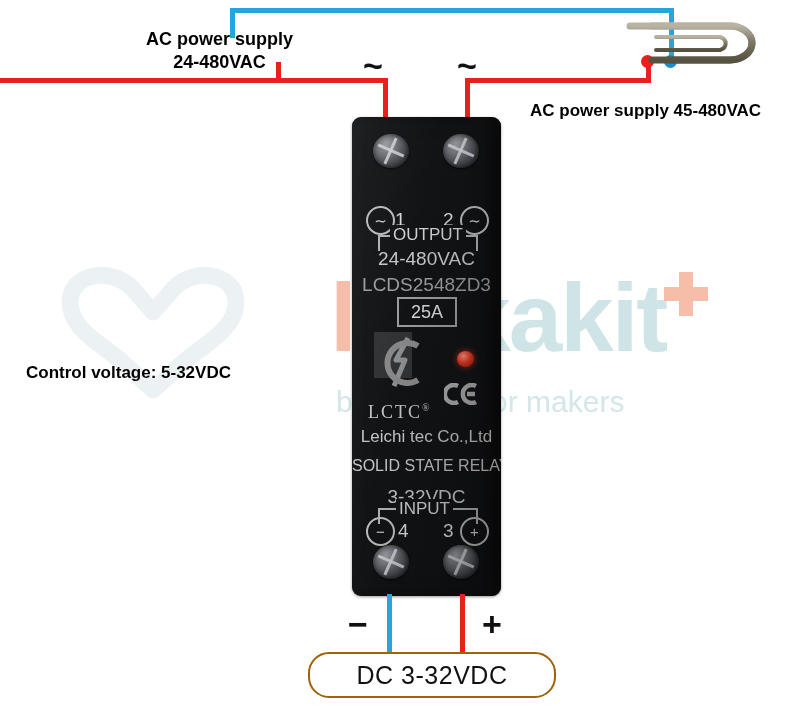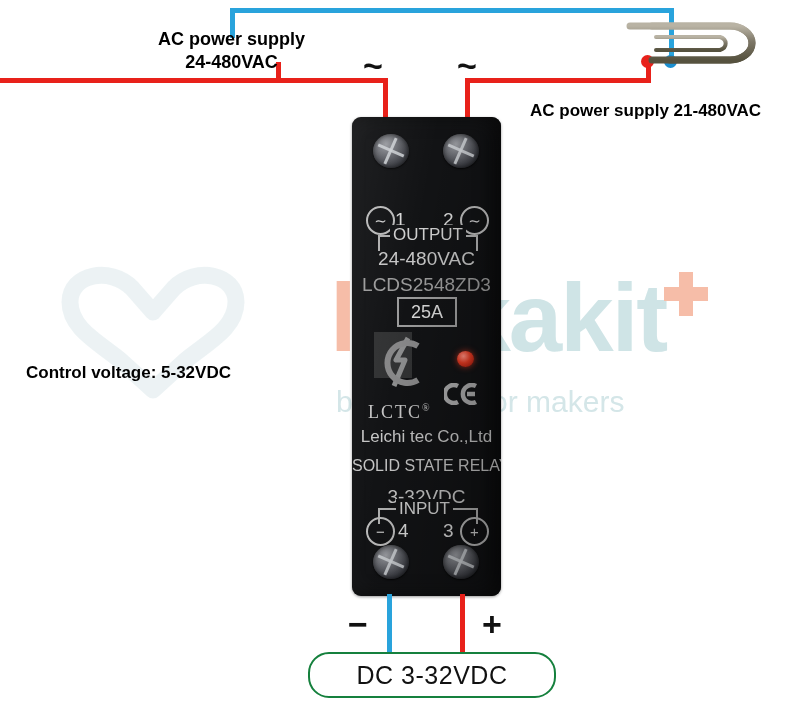--- a/index.html
+++ b/index.html
@@ -73,21 +73,21 @@
   .dot.red  { background: #e8211a; }
 
   
   .lbl {
     position: absolute;
     color: #000;
     font-weight: bold;
     white-space: nowrap;
   }
   #lbl-ac-left {
-    left: 158px; top: 28px;
+    left: 146px; top: 28px;
     font-size: 18px;
     line-height: 23px;
     text-align: center;
   }
   #lbl-ac-right {
     left: 530px; top: 101px;
     font-size: 17px;
   }
   #lbl-voltages {
     left: 26px; top: 360px;
@@ -109,21 +109,21 @@
     line-height: 1;
   }
 
   
   #dc-box {
     position: absolute;
     left: 308px;
     top: 652px;
     width: 244px;
     height: 42px;
-    border: 2px solid #15803d;
+    border: 2px solid #a16207;
     border-radius: 21px;
     background: #fff;
     display: flex;
     align-items: center;
     justify-content: center;
     font-size: 25px;
     color: #111;
     letter-spacing: .5px;
   }
 
@@ -285,21 +285,21 @@
     <path d="M60 22 L120 22 A11 8 0 0 1 120 38 L60 38" stroke="url(#metal)" stroke-width="0" fill="none"></path>
     <path d="M40 6 L118 6 A22 17 0 0 1 118 40 L40 40" stroke="url(#metal)" stroke-width="7" fill="none" stroke-linecap="round"></path>
     <path d="M44 17 L108 17 A9 7 0 0 1 108 30 L44 30" stroke="url(#metal)" stroke-width="4" fill="none" stroke-linecap="round"></path>
   </svg>
 
   <div class="lbl" id="lbl-ac-left">
     <div>AC power supply</div>
     <div>24-480VAC</div>
   </div>
 
-  <div class="lbl" id="lbl-ac-right">AC power supply 21-480VAC</div>
+  <div class="lbl" id="lbl-ac-right">AC power supply 45-480VAC</div>
 
   <div class="lbl" id="lbl-voltages">
     <div>Control voltage: 5-32VDC</div>
   </div>
 
   <div id="relay">
 
     <div class="screw" style="left:21px; top:17px;">
       <i class="cross"></i>
         <i class="cross2"></i>

